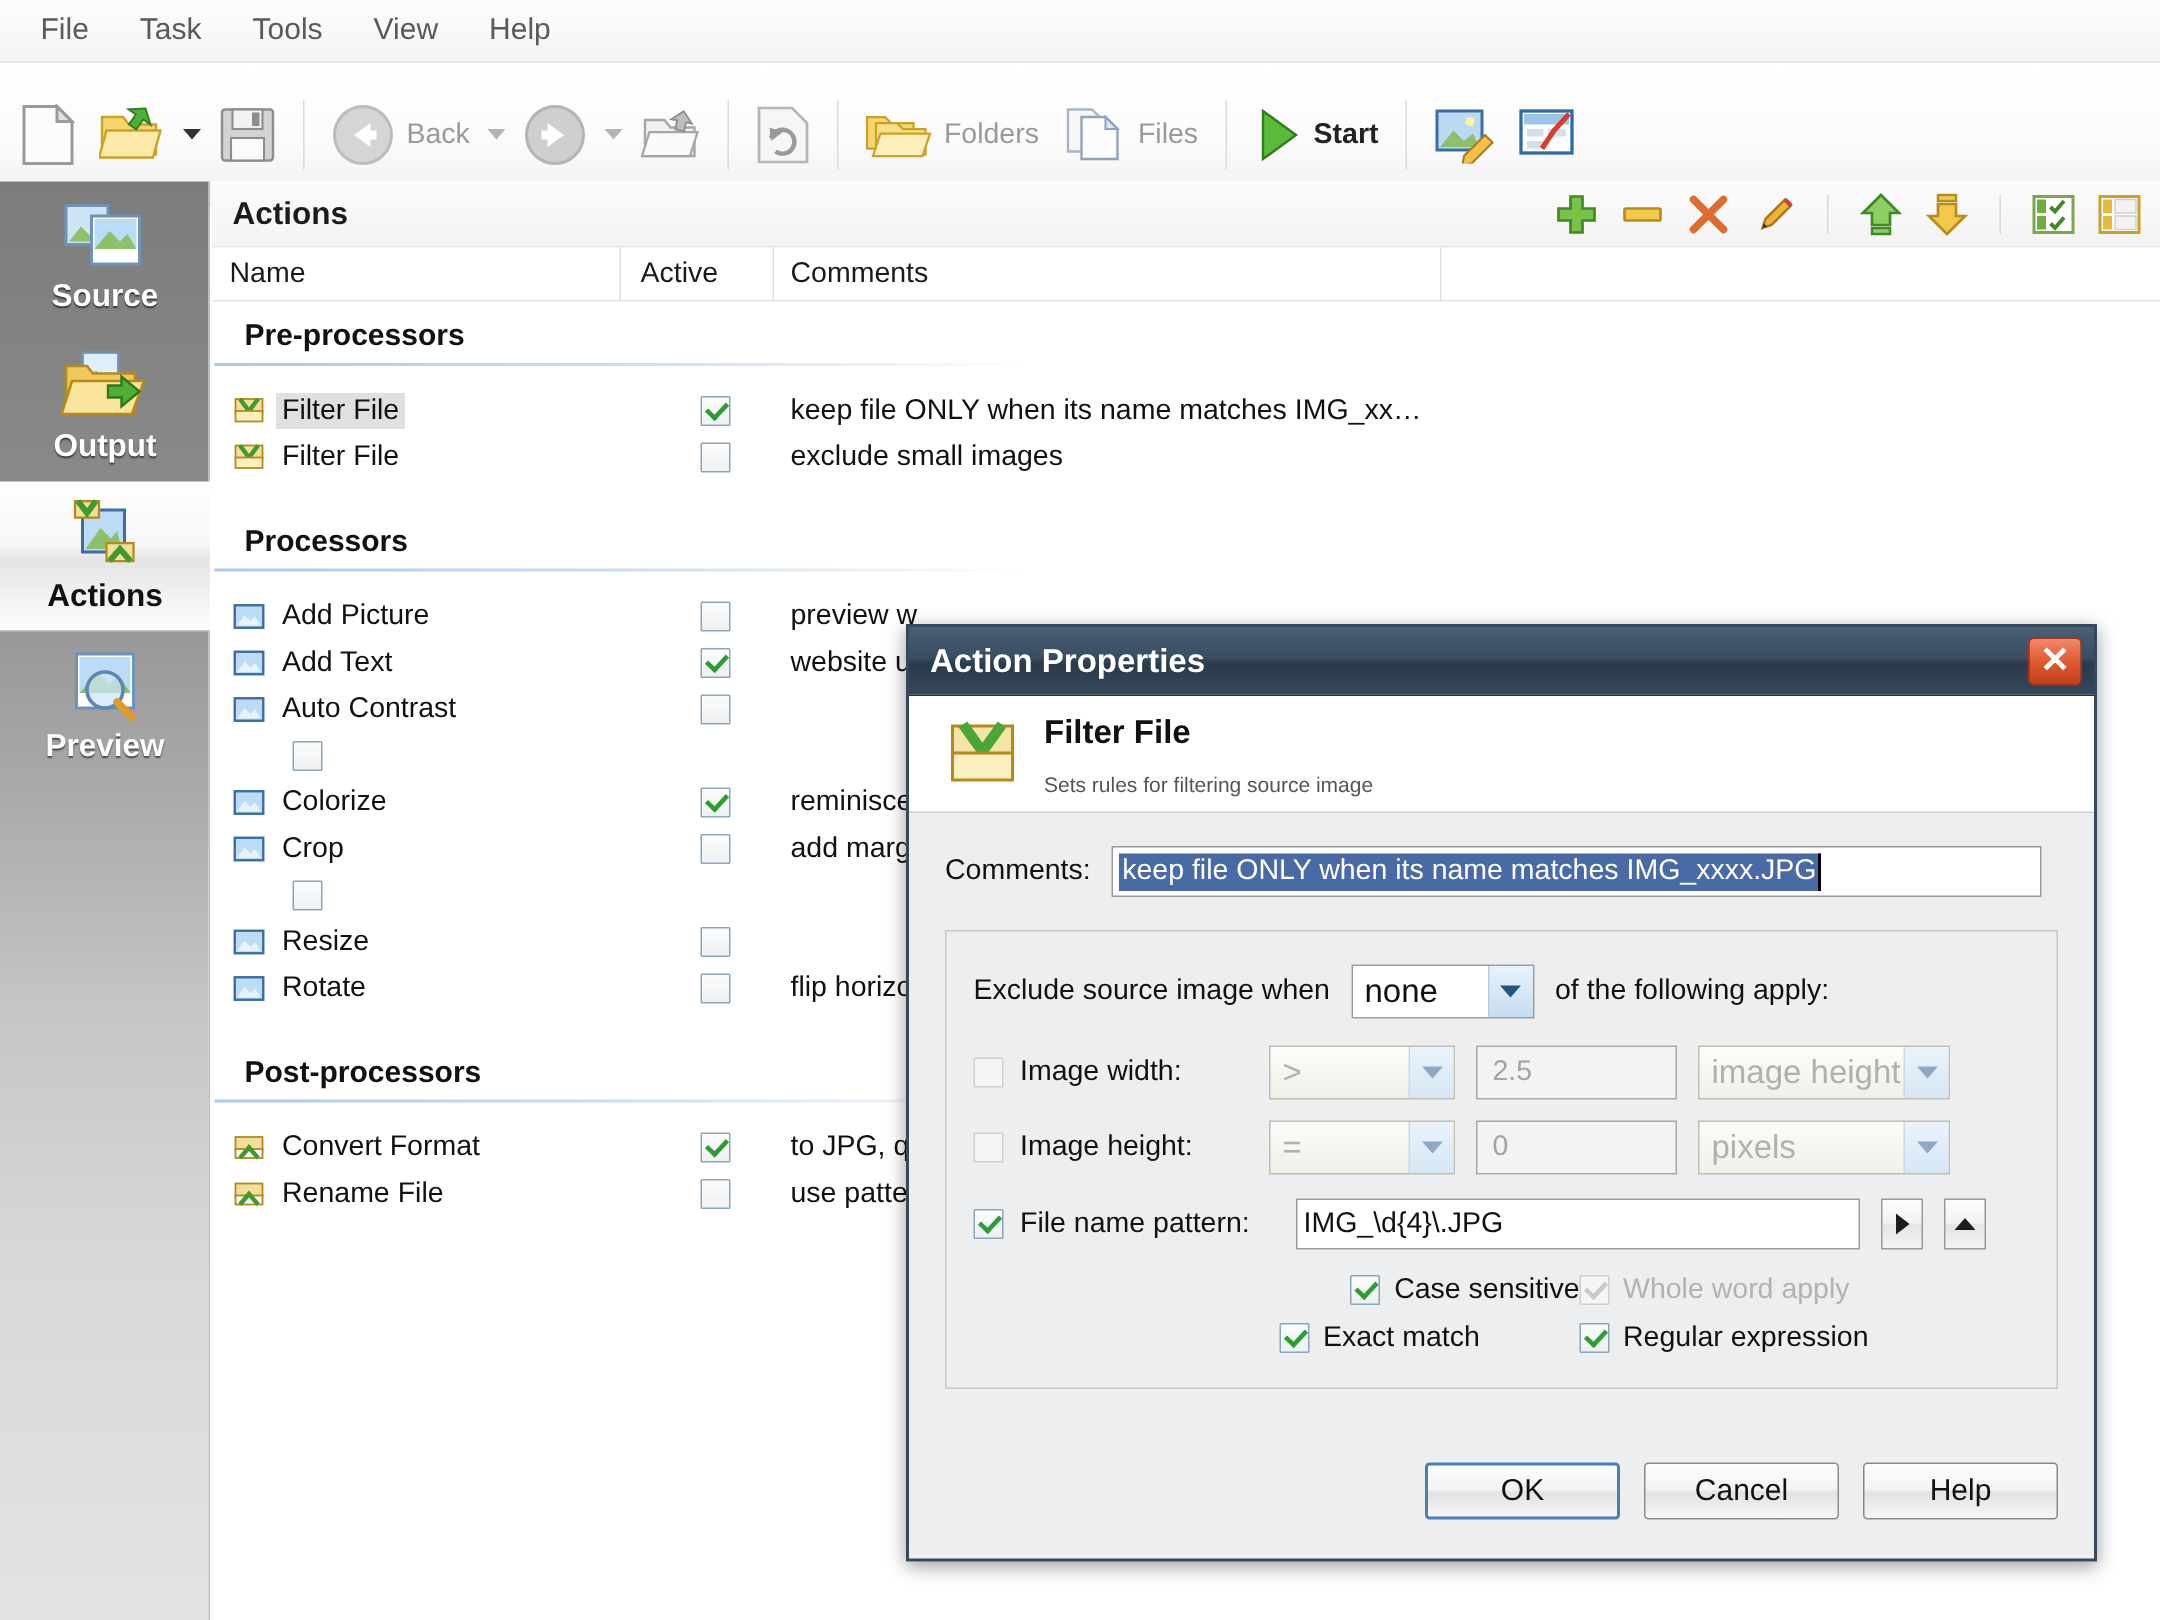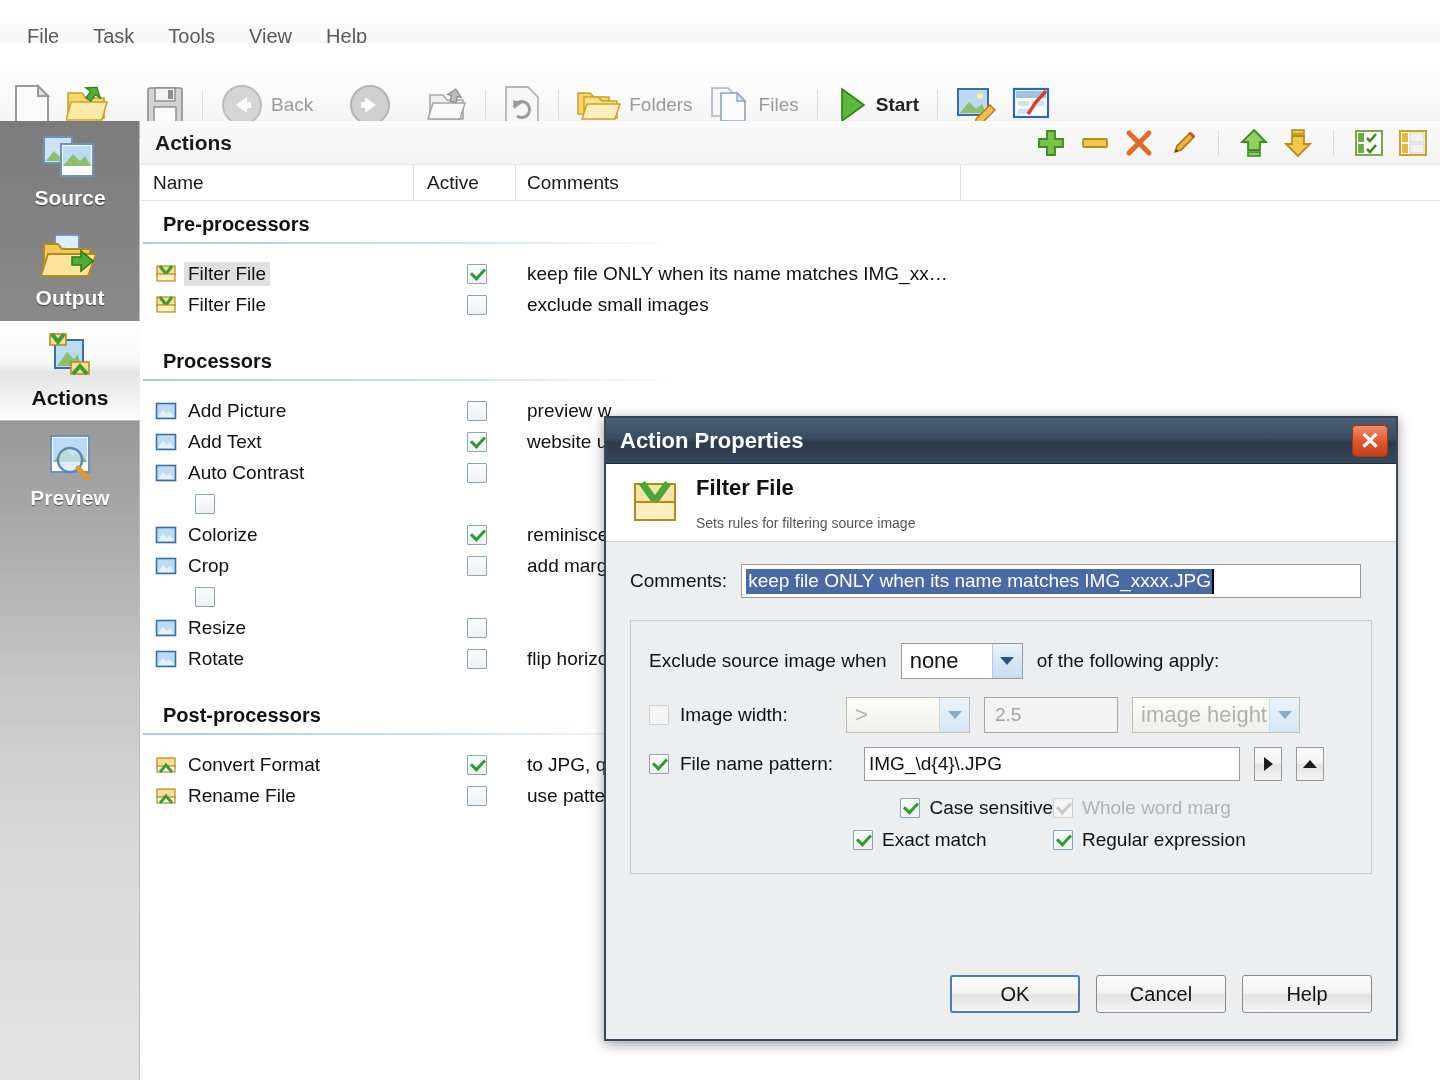--- a/index.html
+++ b/index.html
@@ -7,36 +7,36 @@
     width: 1440px; height: 1080px;
     overflow: hidden;
     background: #ffffff;
     font-family: "Liberation Sans", sans-serif;
     -webkit-font-smoothing: none;
   }
   .app { position: relative; width: 1440px; height: 1080px; }
 
   
   .menubar {
-    position: absolute; top: 16px; left: 0; width: 1440px; height: 42px;
+    position: absolute; top: 0; left: 0; width: 1440px; height: 42px;
     background: linear-gradient(to bottom, #fdfdfd 0%, #f4f4f4 100%);
     border-bottom: 1px solid #e2e2e2;
     display: flex; align-items: center; padding-left: 10px; box-sizing: border-box;
   }
   .menu-item {
     font-size: 20px; color: #5a5a5a; padding: 4px 17px; cursor: default;
     white-space: nowrap;
   }
 
   
   .toolbar {
     position: absolute; top: 43px; left: 0; width: 1440px; height: 94px;
     background: linear-gradient(to bottom, #ffffff 0%, #fbfbfb 55%, #f0f0f0 100%);
     border-bottom: 1px solid #d8d8d8;
-    display: flex; align-items: flex-end; box-sizing: border-box; padding: 0 6px;
+    display: flex; align-items: center; box-sizing: border-box; padding: 0 6px;
   }
   .tb-btn {
     display: flex; align-items: center; gap: 8px;
     padding: 4px 8px; height: 62px; box-sizing: border-box;
     justify-content: center;
   }
   .tb-label { font-size: 19px; color: #9a9a9a; white-space: nowrap; }
   .tb-label.active { color: #222; font-weight: bold; }
   .tb-sep { width: 1px; height: 46px; background: #dcdcdc; margin: 0 10px; }
   .tb-caret {
@@ -717,20 +717,37 @@
           </div>
           <div class="num-input" style="width:134px;">2.5</div>
           <div class="combo disabled" style="width:168px;">
             <span class="cval">image height</span>
             <span class="carrow">
                 <span class="tri-down dim"></span>
               </span>
           </div>
         </div>
 
+        <div class="field-row" style="margin-bottom:16px;">
+          <span class="cbx disabled"></span>
+          <span class="lbl" style="width:152px;margin-left:-3px;">Image height:</span>
+          <div class="combo disabled" style="width:124px;">
+            <span class="cval">=</span>
+            <span class="carrow">
+                <span class="tri-down dim"></span>
+              </span>
+          </div>
+          <div class="num-input" style="width:134px;">0</div>
+          <div class="combo disabled" style="width:168px;">
+            <span class="cval">pixels</span>
+            <span class="carrow">
+                <span class="tri-down dim"></span>
+              </span>
+          </div>
+        </div>
 
         <div class="field-row" style="margin-bottom:16px;">
           <span class="cbx checked"></span>
           <span class="lbl" style="width:170px;margin-left:-3px;">File name pattern:</span>
           <div class="text-input" style="width:376px;">IMG_\d{4}\.JPG</div>
           <div class="sq-btn">
               <span class="tri-right"></span>
             </div>
           <div class="sq-btn">
               <span class="tri-up"></span>
@@ -738,21 +755,21 @@
         </div>
 
         <div style="padding-left:204px;">
           <div class="field-row" style="gap:0;margin-bottom:10px;">
             <span class="cbx-lbl" style="width:200px;justify-content:flex-end;">
               <span class="cbx checked"></span>
               <span>Case sensitive</span>
             </span>
             <span class="cbx-lbl disabled">
               <span class="cbx checked disabled"></span>
-              <span>Whole word marg</span>
+              <span>Whole word apply</span>
             </span>
           </div>
           <div class="field-row" style="gap:0;">
             <span class="cbx-lbl" style="width:200px;">
               <span class="cbx checked"></span>
               <span>Exact match</span>
             </span>
             <span class="cbx-lbl">
               <span class="cbx checked"></span>
               <span>Regular expression</span>

